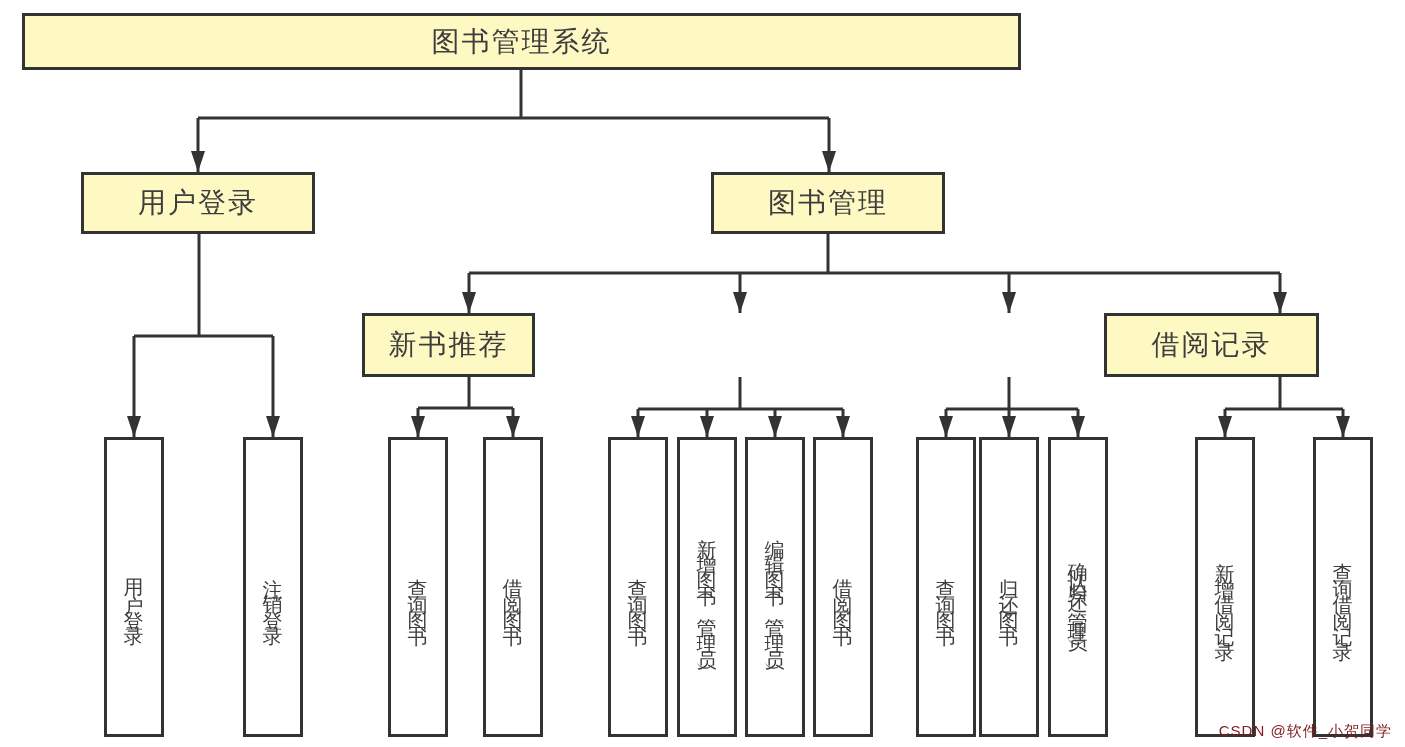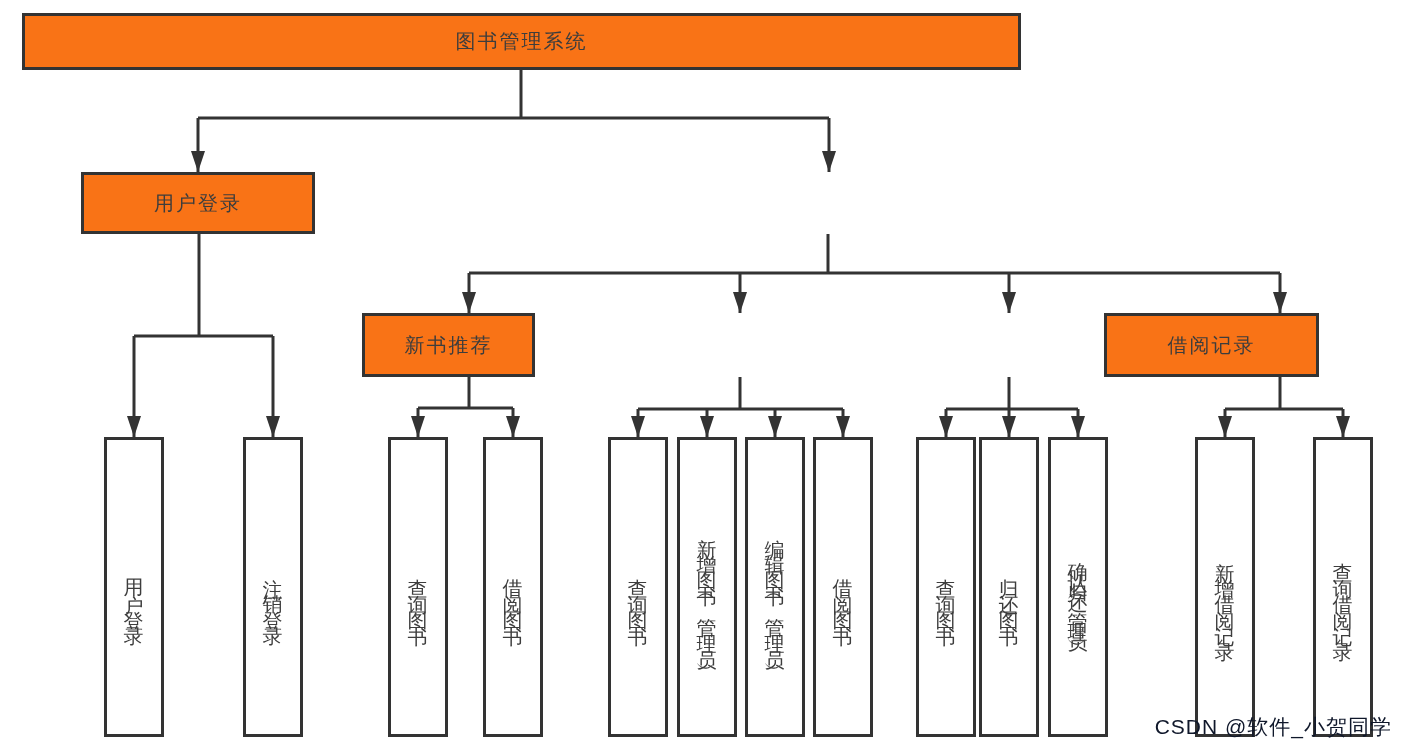--- a/index.html
+++ b/index.html
@@ -8,23 +8,23 @@
     width:1405px;height:747px;
     background:#ffffff;
     font-family:"Liberation Sans","DejaVu Sans",sans-serif;
     overflow:hidden;
   }
   #wires{position:absolute;left:0;top:0;width:1405px;height:747px;}
   .hnode{
     position:absolute;
     box-sizing:border-box;
     border:3px solid #333333;
-    background:#f97316;
+    background:#fef9c3;
     display:flex;align-items:center;justify-content:center;
-    font-size:20px;color:#3d3d3d;letter-spacing:2px;
+    font-size:28px;color:#3d3d3d;letter-spacing:2px;
     z-index:2;
     font-family:Liberation Serif, serif;
   }
   .vnode{
     position:absolute;
     top:437px;height:300px;width:60px;
     box-sizing:border-box;
     border:3px solid #333333;
     background:#ffffff;
     display:flex;align-items:center;justify-content:center;
@@ -35,21 +35,21 @@
     text-orientation:mixed;
     font-size:20px;color:#3d3d3d;
     letter-spacing:16px;
     line-height:1;
     margin-bottom:-16px;
   }
   .vnode.tight span{letter-spacing:10px;margin-bottom:-10px;}
   #watermark{
     position:absolute;
     right:13px;bottom:6px;
-    font-size:21px;color:#0f172a;
+    font-size:15px;color:#7f1d1d;
     letter-spacing:1px;
     z-index:3;
     white-space:nowrap;
   }
 </style>
 </head>
 <body>
 
 <div id="canvas">
 
@@ -113,20 +113,21 @@
         <line x1="1225" y1="409" x2="1343" y2="409"></line>
         <line x1="1225" y1="409" x2="1225" y2="437" marker-end="url(#ah)"></line>
         <line x1="1343" y1="409" x2="1343" y2="437" marker-end="url(#ah)"></line>
       </g>
     </g>
   </svg>
 
   <div class="hnode" style="left:22px;top:13px;width:999px;height:57px">图书管理系统</div>
 
   <div class="hnode" style="left:81px;top:172px;width:234px;height:62px">用户登录</div>
+  <div class="hnode" style="left:711px;top:172px;width:234px;height:62px">图书管理</div>
 
   <div class="hnode" style="left:362px;top:313px;width:173px;height:64px">新书推荐</div>
   <div class="hnode" style="left:1104px;top:313px;width:215px;height:64px">借阅记录</div>
 
   <div class="vnode" style="left:104px">
     <span>用户登录</span>
     </div>
   <div class="vnode" style="left:243px">
     <span>注销登录</span>
     </div>

